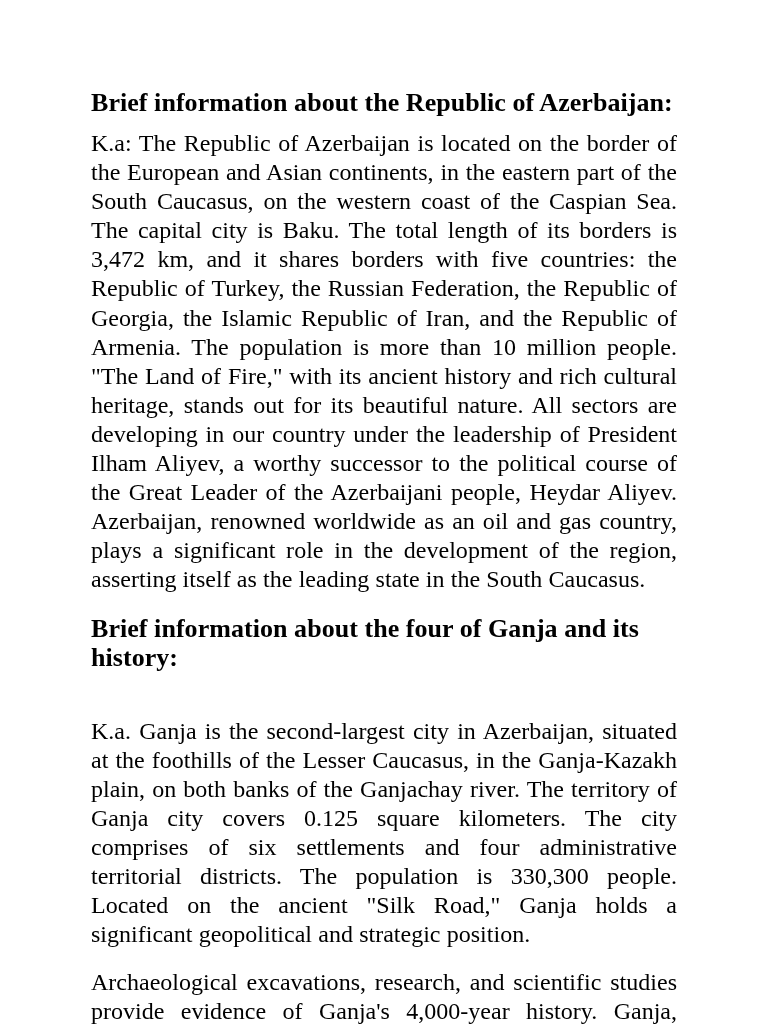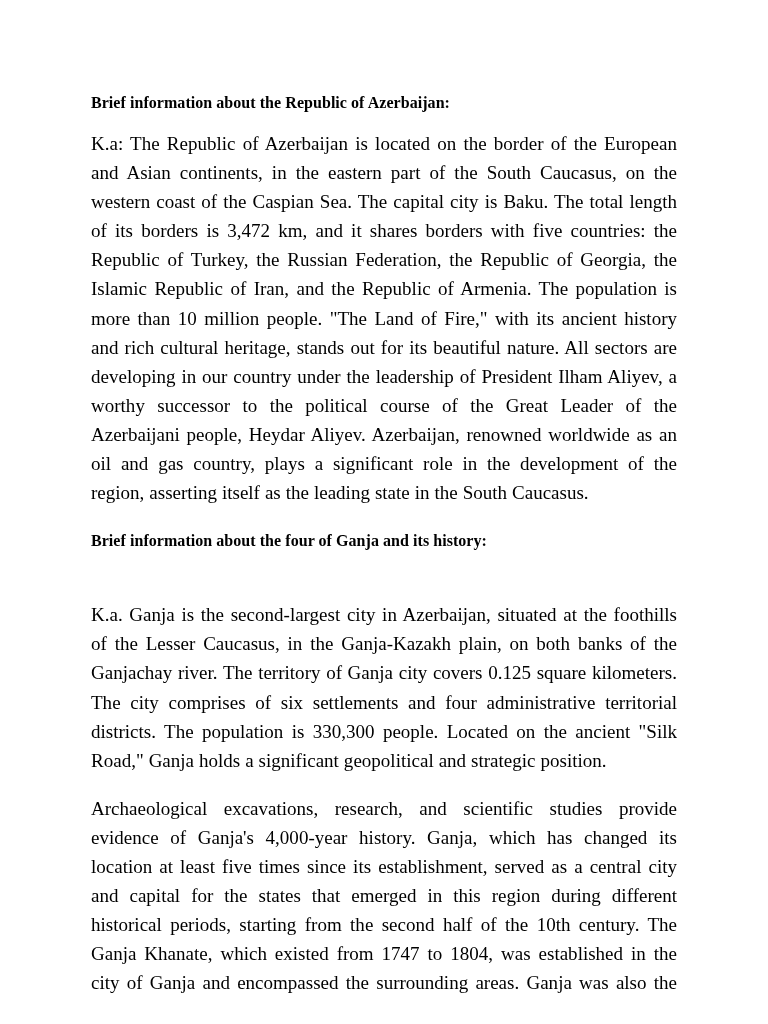--- a/index.html
+++ b/index.html
@@ -29,31 +29,31 @@
   
   .content {
     position: absolute;
     left: 91px;
     top: 88px;
     width: 586px;
   }
 
   .doc-heading {
     font-family: "Liberation Serif", "DejaVu Serif", serif;
-    font-size: 16px;
+    font-size: 26px;
     font-weight: bold;
     line-height: 29px;
     text-align: left;
     margin: 0;
     letter-spacing: 0.05px;
   }
 
   .doc-para {
     font-family: "Liberation Serif", "DejaVu Serif", serif;
-    font-size: 19px;
+    font-size: 24px;
     font-weight: normal;
     line-height: 29.1px;
     text-align: justify;
     text-justify: inter-word;
     margin: 0;
     letter-spacing: 0.01px;
     word-spacing: 0.2px;
     hyphens: none;
   }
 

